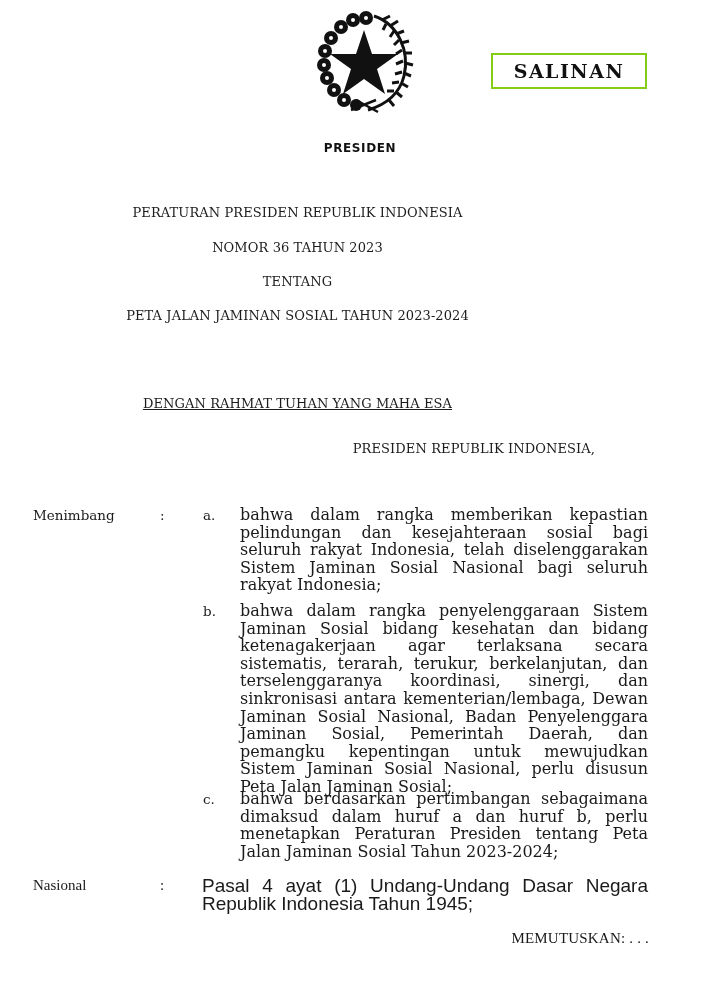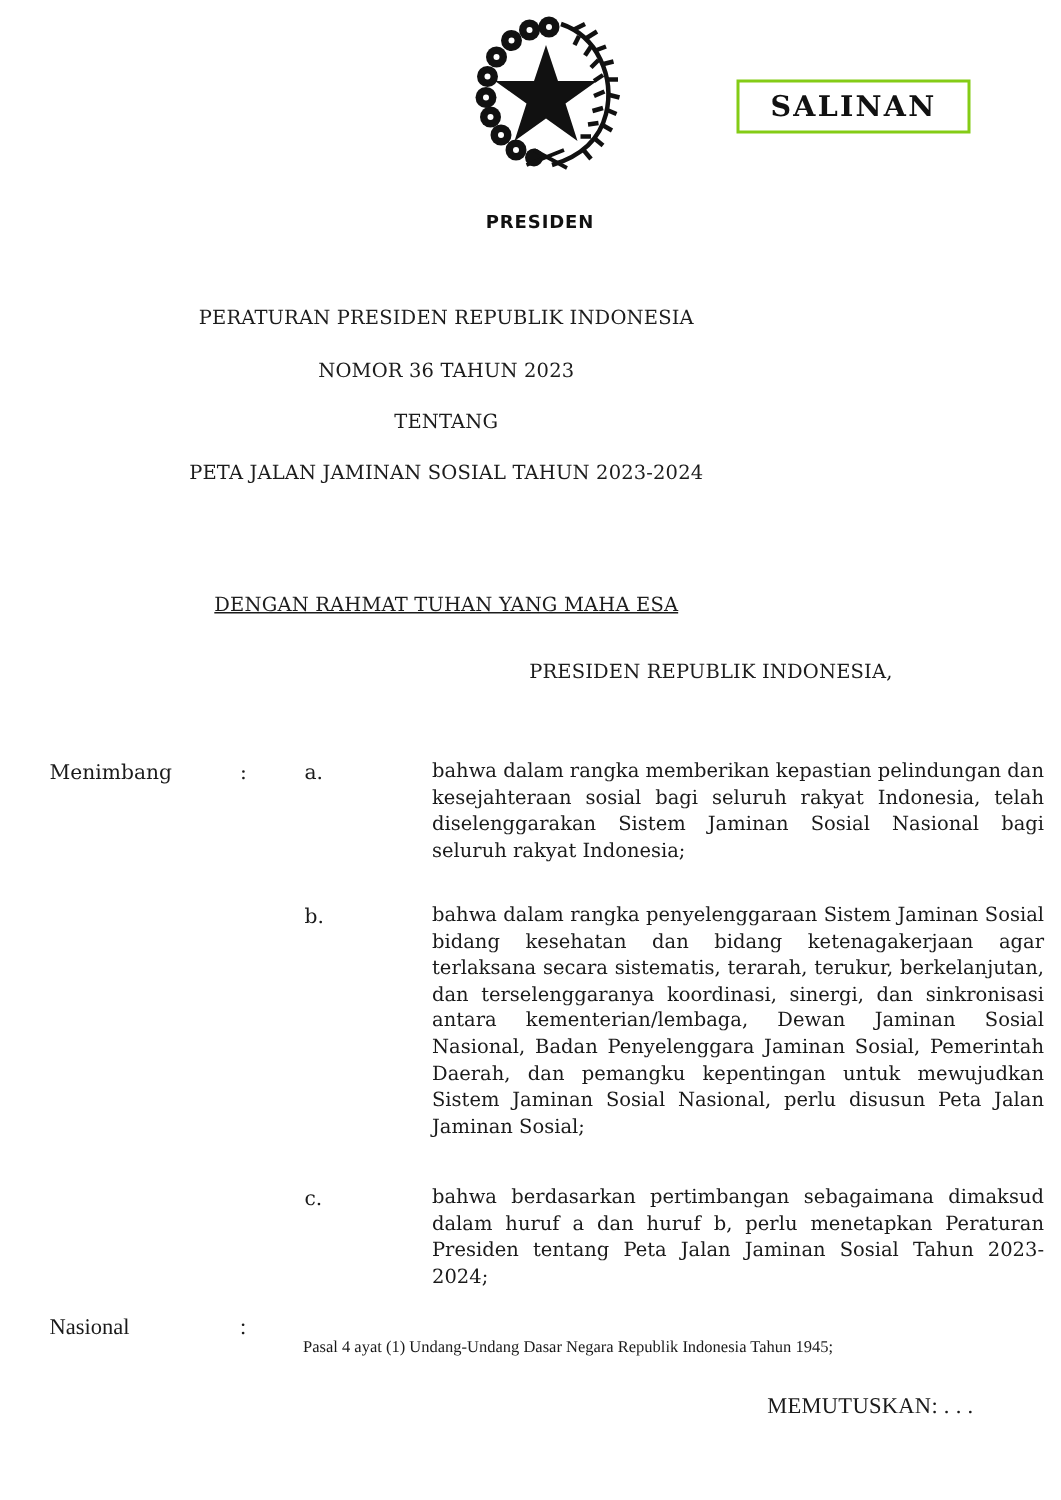--- a/index.html
+++ b/index.html
@@ -27,28 +27,27 @@
       position: absolute; left: 0; width: 595px; text-align: center;
       font-size: 13px; letter-spacing: 0.1px; color: #1c1c1c;
     }
     .label {
       position: absolute; left: 33px; font-size: 13.5px;
     }
     .colon { position: absolute; left: 160px; font-size: 13.5px; }
     .marker { position: absolute; left: 203px; font-size: 13.5px; }
     .para {
       position: absolute; left: 240px; width: 408px;
-      font-size: 13px; line-height: 17.6px; text-align: justify;
+      font-size: 16px; line-height: 17.6px; text-align: justify;
       text-align-last: left;
-      margin-left: 48px;
     }
     .para-wide {
       position: absolute; left: 202px; width: 446px;
-      font-family: Liberation Serif, serif;
-      font-size: 11px; line-height: 18px; text-align: justify; text-align-last: left; margin-top: 12px;
+      font-family: Liberation Sans, sans-serif;
+      font-size: 19px; line-height: 18px; text-align: justify; text-align-last: left;
     }
     .mengingat-label { font-family: "Liberation Serif", serif; font-size: 15px; }
     .memutuskan {
       position: absolute; right: 58px; top: 930px;
       font-family: "Liberation Serif", serif; font-size: 15px; letter-spacing: 0.2px;
     }
   </style>
 </head>
 <body>
 

